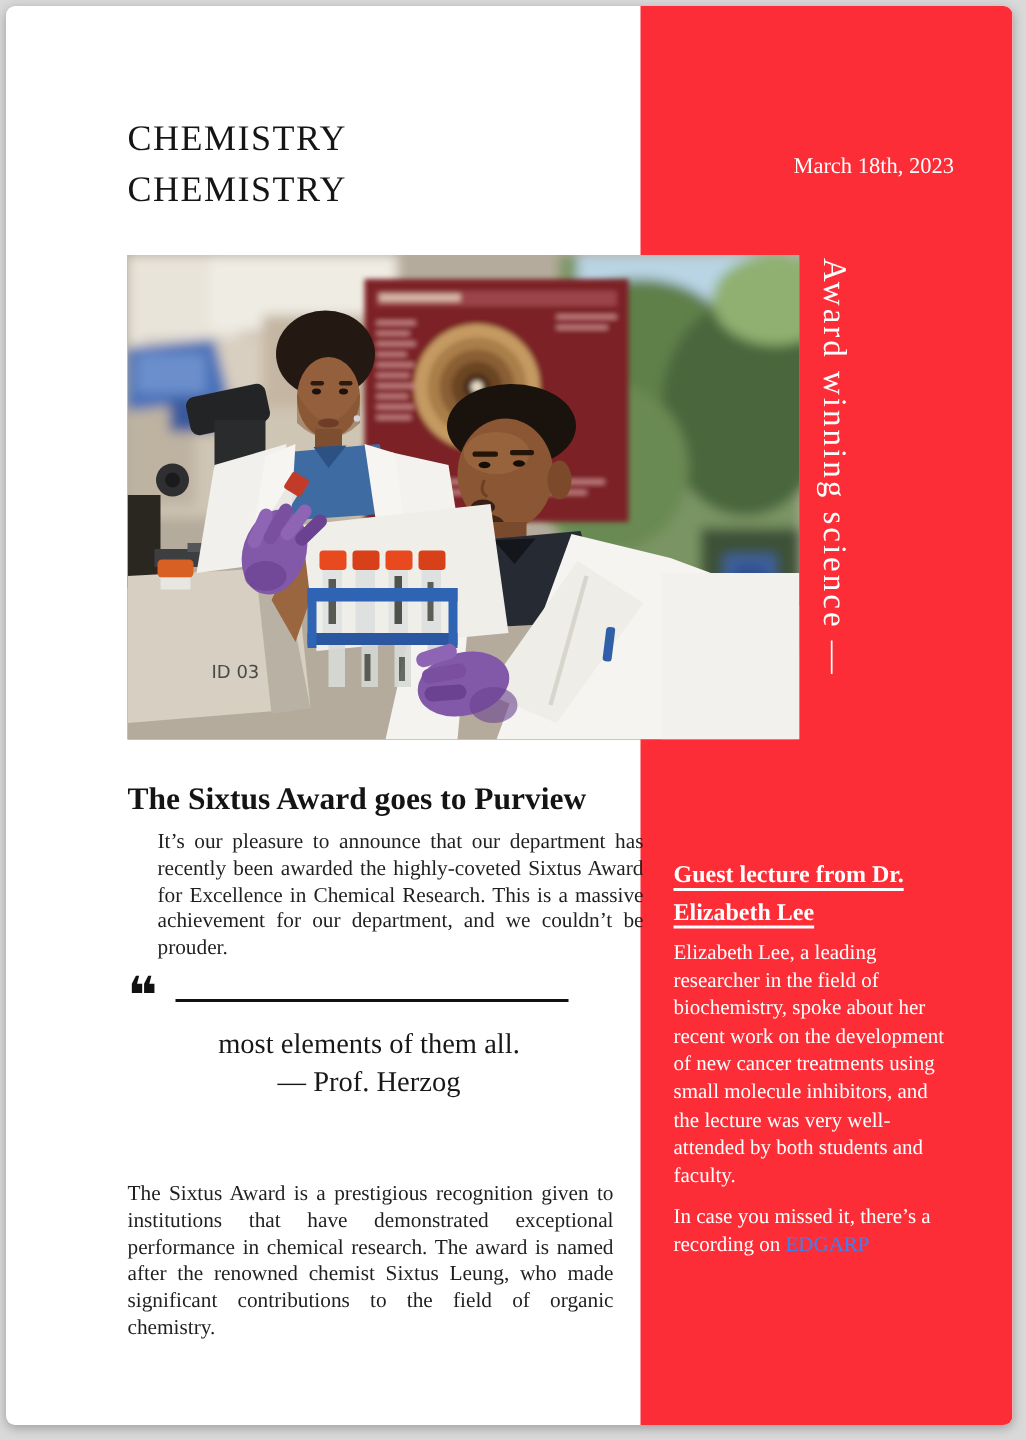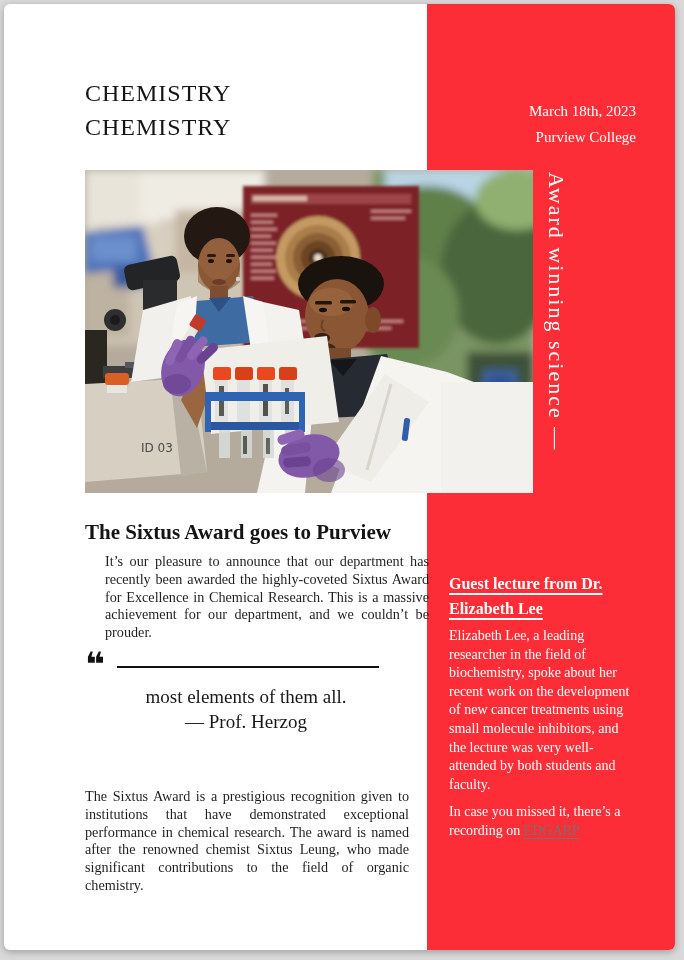--- a/index.html
+++ b/index.html
@@ -126,41 +126,39 @@
   }
   .sidebar-para {
     margin-top: 6px;
     font-size: 14px; line-height: 18.6px;
   }
   .recording-note {
     margin-top: 9px;
     font-size: 14px; line-height: 18.6px;
   }
   .recording-note a {
-    color: #737373;
-    text-decoration: underline;
+    color: #3b82f6;
     text-underline-offset: 3px;
     cursor: pointer;
   }
 </style>
 </head>
 <body>
 
 <div class="paper">
 
   <div class="red-panel"></div>
 
   <h1 class="title">
     <span>CHEMISTRY</span>
     <span>CHEMISTRY</span>
   </h1>
 
   <div class="date-block">
     <span>March 18th, 2023</span>
-    <span>Purview College</span>
   </div>
 
   <div class="photo">
     <svg viewBox="0 0 448 323" aria-hidden="true">
       <defs>
         <filter id="blur4" x="-20%" y="-20%" width="140%" height="140%">
             <feGaussianBlur stdDeviation="4"></feGaussianBlur>
           </filter>
         <filter id="blur2" x="-20%" y="-20%" width="140%" height="140%">
             <feGaussianBlur stdDeviation="1.6"></feGaussianBlur>

